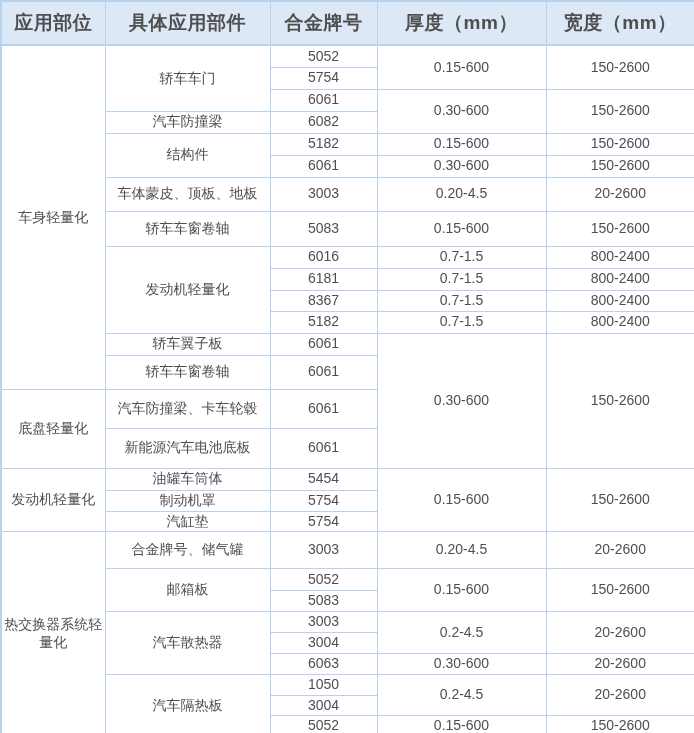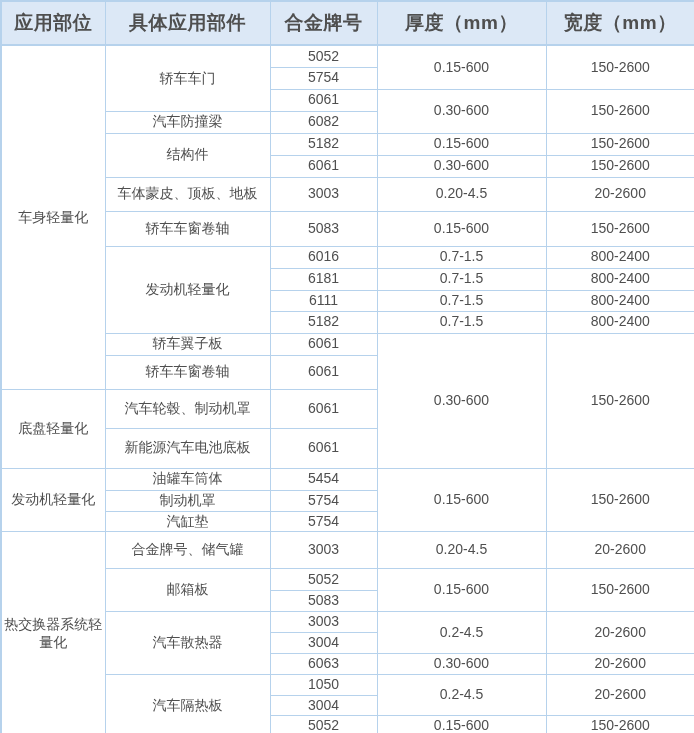--- a/index.html
+++ b/index.html
@@ -110,42 +110,42 @@
         <td>6016</td>
         <td>0.7-1.5</td>
         <td>800-2400</td>
       </tr>
       <tr style="height: 22px; padding-left: 33px;">
         <td>6181</td>
         <td>0.7-1.5</td>
         <td>800-2400</td>
       </tr>
       <tr style="height: 21px;">
-        <td>6111</td>
+        <td>8367</td>
         <td>0.7-1.5</td>
         <td>800-2400</td>
       </tr>
       <tr style="height: 22px;">
         <td>5182</td>
         <td>0.7-1.5</td>
         <td>800-2400</td>
       </tr>
       <tr style="height: 22px;">
         <td>轿车翼子板</td>
         <td>6061</td>
         <td rowspan="4">0.30-600</td>
         <td rowspan="4">150-2600</td>
       </tr>
       <tr style="height: 34px;">
         <td>轿车车窗卷轴</td>
         <td>6061</td>
       </tr>
       <tr style="height: 39px;">
         <td rowspan="2">底盘轻量化</td>
-        <td>汽车轮毂、制动机罩</td>
+        <td>汽车防撞梁、卡车轮毂</td>
         <td>6061</td>
       </tr>
       <tr style="height: 40px; margin-left: 12px;">
         <td>新能源汽车电池底板</td>
         <td>6061</td>
       </tr>
       <tr style="height: 22px;">
         <td rowspan="3">发动机轻量化</td>
         <td>油罐车筒体</td>
         <td>5454</td>

